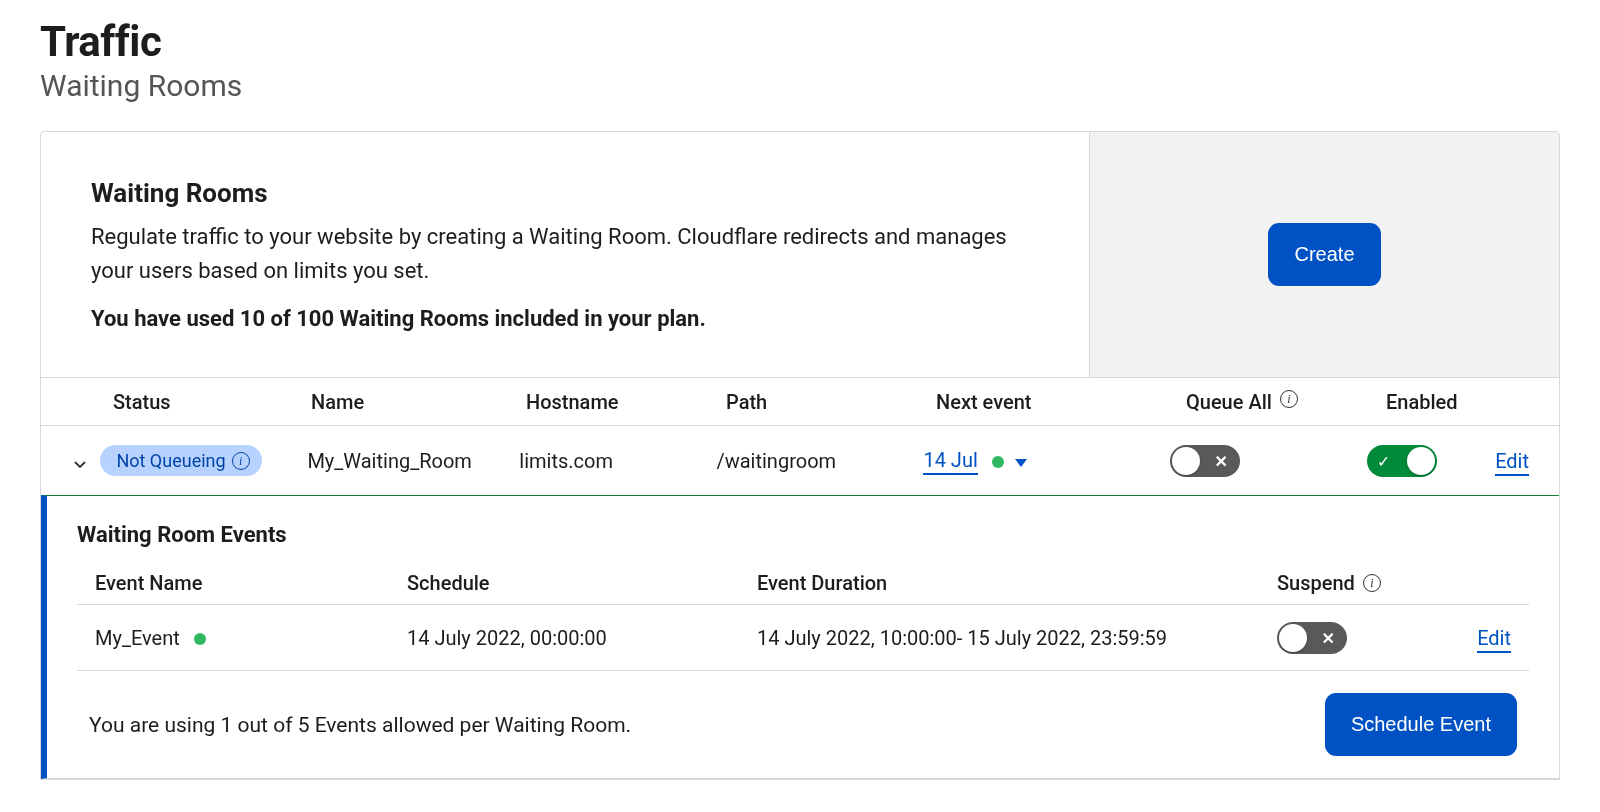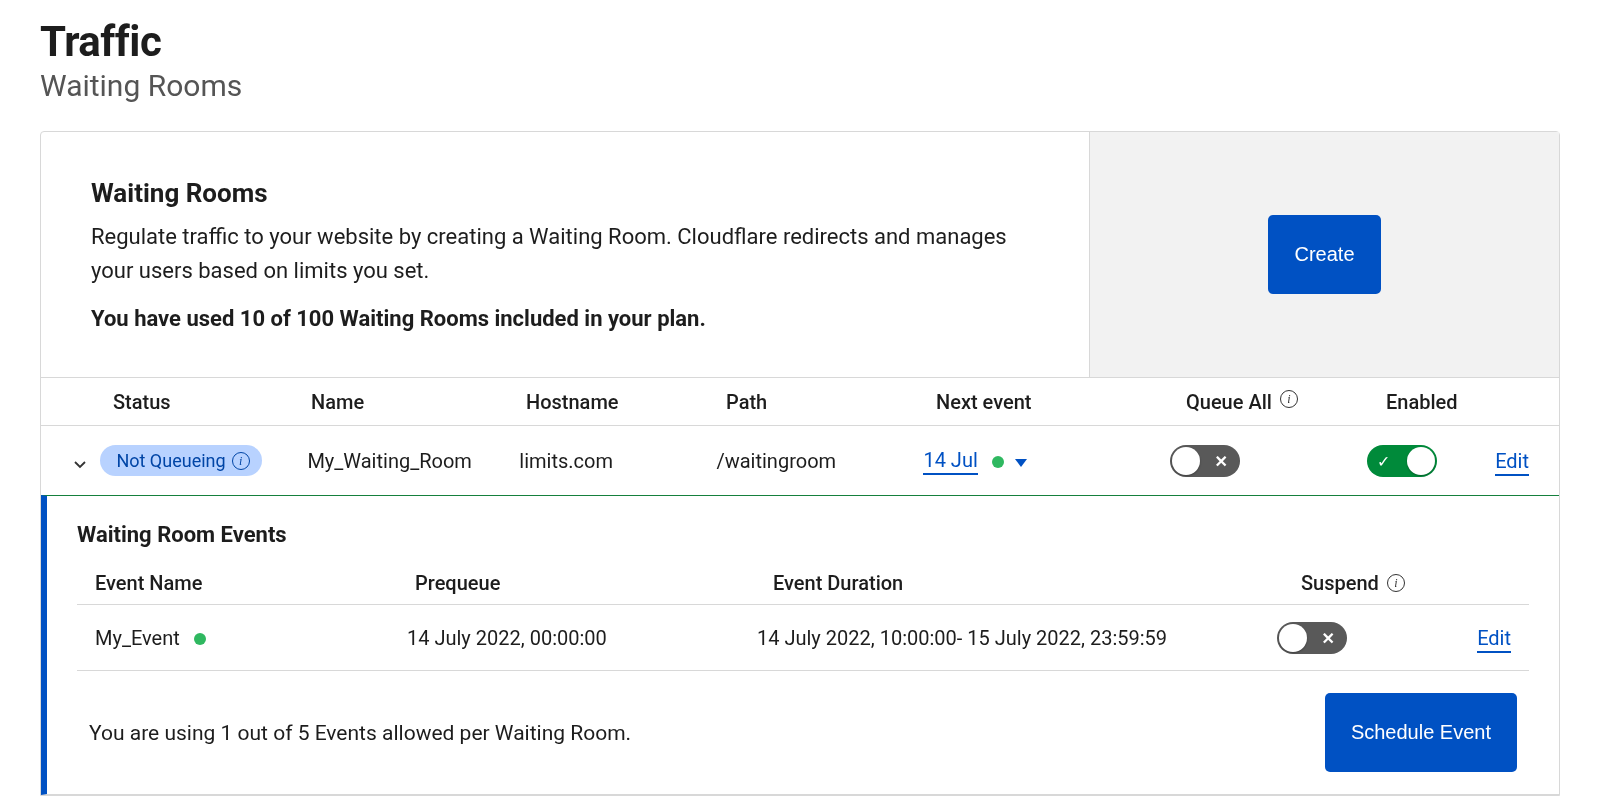--- a/index.html
+++ b/index.html
@@ -62,22 +62,22 @@
     font-size: 22px;
     font-weight: 700;
     margin: 0;
   }
   .btn-primary {
     background: #0051c3;
     color: #fff;
     border: none;
     font-size: 20px;
     font-weight: 500;
-    padding: 28px 26px;
-    border-radius: 5px;
+    padding: 20px 26px;
+    border-radius: 11px;
     cursor: pointer;
   }
   
   .table-header, .table-row {
     display: flex;
     align-items: center;
     padding: 16px 18px;
     border-top: 1px solid #d8d8d8;
   }
   .table-header {
@@ -209,21 +209,20 @@
   }
   .events-header, .events-row {
     display: flex;
     align-items: center;
   }
   .events-header {
     height: 44px;
     font-size: 20px;
     font-weight: 500;
     border-bottom: 1px solid #d8d8d8;
-    gap: 8px;
   }
   .events-row {
     min-height: 66px;
     font-size: 20px;
     border-bottom: 1px solid #d8d8d8;
   }
   .ecol-name     { width: 330px; padding-left: 18px;}
   .ecol-prequeue { width: 350px; }
   .ecol-duration { width: 520px; }
   .ecol-suspend  { width: 160px; display:flex; align-items:center; gap:8px;}
@@ -316,21 +315,21 @@
       <div class="col-edit">
         <span class="link">Edit</span>
       </div>
     </div>
 
     <div class="sub-panel">
       <h3 class="events-title">Waiting Room Events</h3>
 
       <div class="events-header">
         <div class="ecol-name">Event Name</div>
-        <div class="ecol-prequeue">Prequeue</div>
+        <div class="ecol-prequeue">Schedule</div>
         <div class="ecol-duration">Event Duration</div>
         <div class="ecol-suspend">
           <span>Suspend</span>
           <span class="info-circle info-dark">i</span>
         </div>
         <div class="ecol-edit"></div>
       </div>
 
       <div class="events-row">
         <div class="ecol-name">

